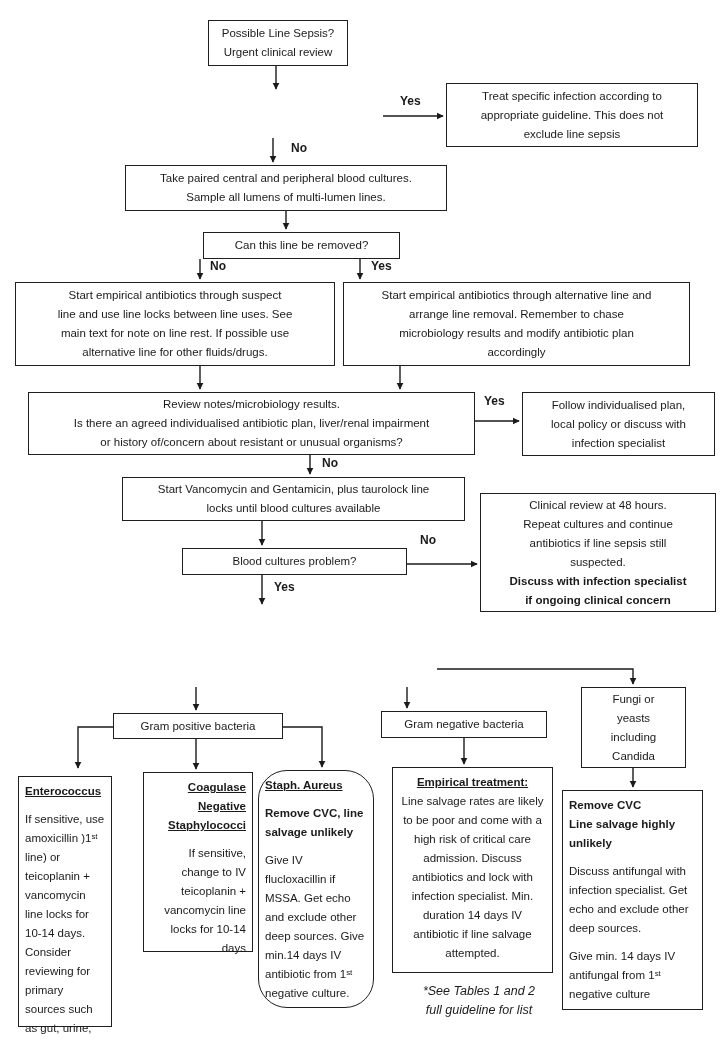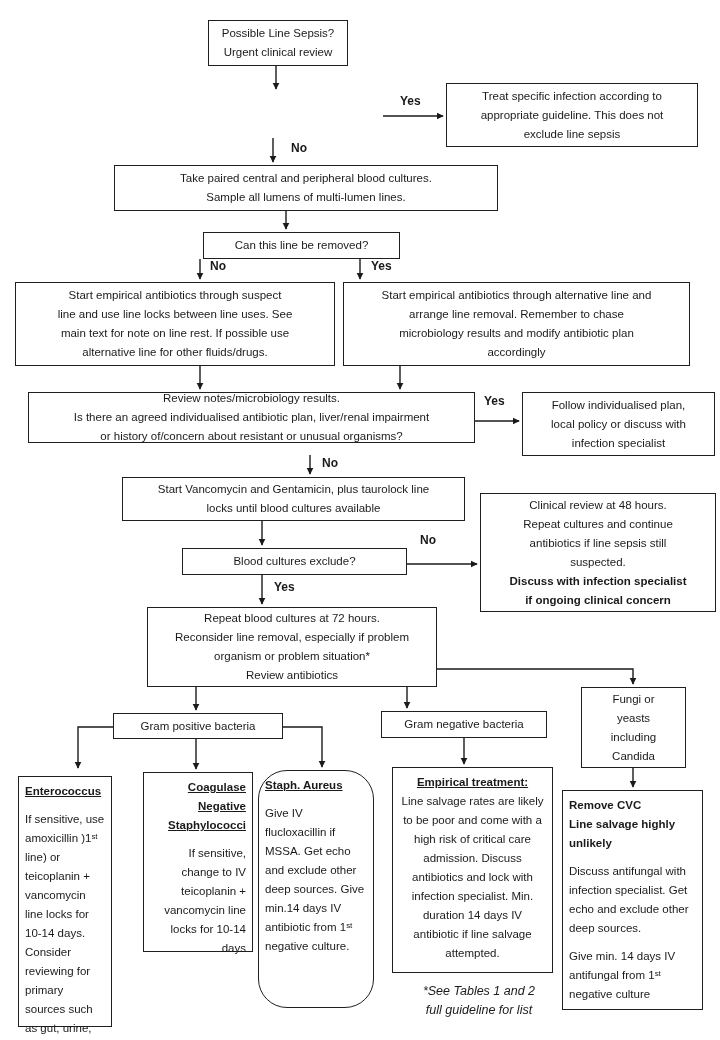--- a/index.html
+++ b/index.html
@@ -58,61 +58,57 @@
   </svg>
 
   <div class="node" style="left:208px;top:20px;width:140px;height:46px;">Possible Line Sepsis?
 Urgent clinical review</div>
 
 
   <div class="node" style="left:446px;top:83px;width:252px;height:64px;">Treat specific infection according to
 appropriate guideline. This does not
 exclude line sepsis</div>
 
-  <div class="node" style="left:114px;top:165px;width:384px;height:46px;">Take paired central and peripheral blood cultures.
+  <div class="node" style="left:125px;top:165px;width:322px;height:46px;">Take paired central and peripheral blood cultures.
 Sample all lumens of multi-lumen lines.</div>
 
   <div class="node" style="left:203px;top:232px;width:197px;height:27px;">Can this line be removed?</div>
 
   <div class="node" style="left:15px;top:282px;width:320px;height:84px;">Start empirical antibiotics through suspect
 line and use line locks between line uses. See
 main text for note on line rest.  If possible use
 alternative line for other fluids/drugs.</div>
 
   <div class="node" style="left:343px;top:282px;width:347px;height:84px;">Start empirical antibiotics through alternative line and
 arrange line removal. Remember to chase
 microbiology results and modify antibiotic plan
 accordingly</div>
 
-  <div class="node" style="left:28px;top:392px;width:447px;height:51px;">Review notes/microbiology results.
+  <div class="node" style="left:28px;top:392px;width:447px;height:63px;">Review notes/microbiology results.
 Is there an agreed individualised antibiotic plan, liver/renal impairment
 or history of/concern about resistant or unusual organisms?</div>
 
   <div class="node" style="left:522px;top:392px;width:193px;height:64px;">Follow individualised plan,
 local policy or discuss with
 infection specialist</div>
 
   <div class="node" style="left:122px;top:477px;width:343px;height:44px;">Start Vancomycin and Gentamicin, plus taurolock line
 locks until blood cultures available</div>
 
-  <div class="node" style="left:182px;top:548px;width:225px;height:27px;">Blood cultures exclude?</div>
+  <div class="node" style="left:182px;top:548px;width:225px;height:27px;">Blood cultures problem?</div>
 
   <div class="node" style="left:480px;top:493px;width:236px;height:119px;flex-direction:column;">
     <div class="part">Clinical review at 48 hours.
 Repeat cultures and continue
 antibiotics if line sepsis still
 suspected.</div>
     <div class="part bold">Discuss with infection specialist
 if ongoing clinical concern</div>
   </div>
 
-  <div class="node" style="left:147px;top:607px;width:290px;height:80px;">Repeat blood cultures at 72 hours.
-Reconsider line removal, especially if problem
-organism or problem situation*
-Review antibiotics</div>
 
   <div class="node" style="left:113px;top:713px;width:170px;height:26px;">Gram positive bacteria</div>
 
   <div class="node" style="left:381px;top:711px;width:166px;height:27px;">Gram negative bacteria</div>
 
   <div class="node" style="left:581px;top:687px;width:105px;height:81px;">Fungi or
 yeasts
 including
 Candida</div>
 
@@ -121,20 +117,21 @@
     <div class="body">If sensitive, use amoxicillin )1ˢᵗ line)  or teicoplanin  + vancomycin line locks for 10-14 days. Consider reviewing for primary sources such as gut, urine, endocarditis etc</div>
   </div>
 
   <div class="panel" style="left:143px;top:772px;width:110px;height:180px;text-align:right;">
     <div class="heading">Coagulase Negative Staphylococci</div>
     <div class="body">If sensitive, change to IV teicoplanin + vancomycin line locks for 10-14  days</div>
   </div>
 
   <div class="panel" style="left:258px;top:770px;width:116px;height:238px;border-radius:29px;">
     <div class="heading">Staph. Aureus</div>
+    <div class="subheading">Remove CVC, line salvage unlikely</div>
     <div class="body">Give IV flucloxacillin if MSSA. Get echo and exclude other deep sources. Give min.14 days IV antibiotic from 1ˢᵗ negative culture.</div>
   </div>
 
   <div class="panel" style="left:392px;top:767px;width:161px;height:206px;text-align:center;">
     <div class="heading">Empirical treatment:</div>
     <div class="body tight">Line salvage rates are likely to be poor and come with a high risk of critical care admission. Discuss antibiotics and lock with infection specialist. Min. duration 14 days IV antibiotic if line salvage attempted.</div>
   </div>
 
   <div class="panel" style="left:562px;top:790px;width:141px;height:220px;">
     <div class="subheading" style="margin-top:0;">Remove CVC

